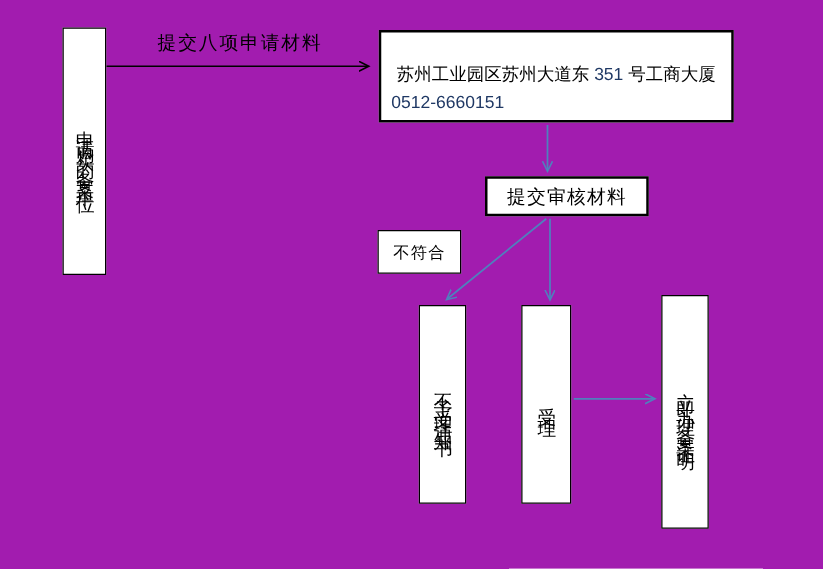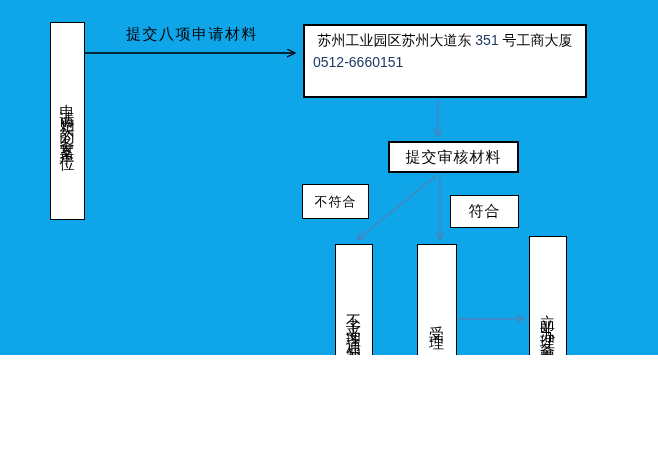--- a/index.html
+++ b/index.html
@@ -1,20 +1,20 @@
 <!DOCTYPE html>
 <html><head>
 <meta charset="utf-8">
 <style>
   html, body { margin: 0; padding: 0; background: #ffffff; }
   .stage {
     position: relative;
     width: 658px;
-    height: 355px;
-    background: #0ea5e9;
+    height: 455px;
+    background: #a21caf;
     font-family: "Liberation Sans", sans-serif;
     color: #000000;
     overflow: hidden;
   }
   .box {
     position: absolute;
     background: #ffffff;
     border: 2px solid #000000;
     box-sizing: border-box;
     display: flex;
@@ -29,21 +29,21 @@
     font-size: 15px;
     line-height: 1;
   }
   .applicant-box { left: 50px; top: 22px; width: 35px; height: 198px; }
   .applicant-box .vtext { letter-spacing: 6.5px; }
   .office-box {
     left: 303px; top: 24px; width: 284px; height: 74px;
     display: block; padding: 3px 8px 0 8px;
     font-size: 14px; line-height: 22px;
   }
-  .office-line1, .office-line2 { text-align: center; white-space: nowrap; }
+  .office-line1, .office-line2 { text-align: center; white-space: nowrap; margin-top: 19px; }
   .office-line3 { text-align: left; padding-right: 4px; }
   .navy { color: #1F3864; }
   .review-box { left: 388px; top: 141px; width: 131px; height: 32px; font-size: 15px; letter-spacing: 1px; }
   .nomatch-box { left: 302px; top: 184px; width: 67px; height: 35px; font-size: 13px; letter-spacing: 1px; }
   .match-box { left: 450px; top: 195px; width: 69px; height: 33px; font-size: 15px; letter-spacing: 1px; }
   .reject-box { left: 335px; top: 244px; width: 38px; height: 159px; }
   .reject-box .vtext { letter-spacing: 6px; }
   .accept-box { left: 417px; top: 244px; width: 40px; height: 159px; }
   .accept-box .vtext { letter-spacing: 10px; }
   .cert-box { left: 529px; top: 236px; width: 38px; height: 187px; }
@@ -95,23 +95,20 @@
   </div>
 
   <div class="box review-box">
     <span>提交审核材料</span>
   </div>
 
   <div class="box thin nomatch-box">
     <span>不符合</span>
   </div>
 
-  <div class="box thin match-box">
-    <span>符合</span>
-  </div>
 
   <div class="box thin reject-box">
     <span class="vtext">不予受理通知书</span>
   </div>
 
   <div class="box thin accept-box">
     <span class="vtext">受理</span>
   </div>
 
   <div class="box thin cert-box">

